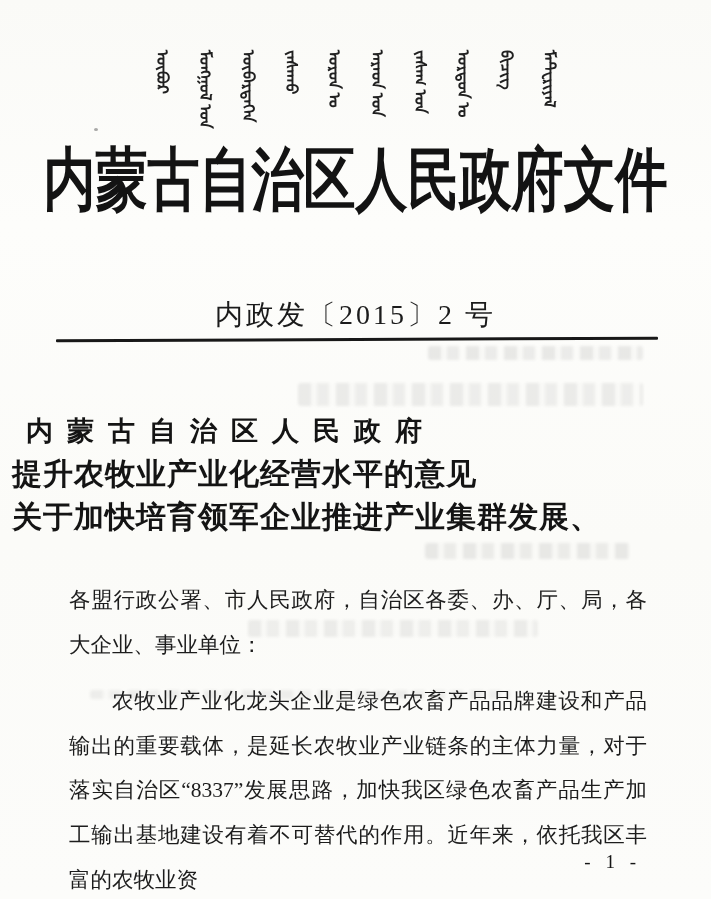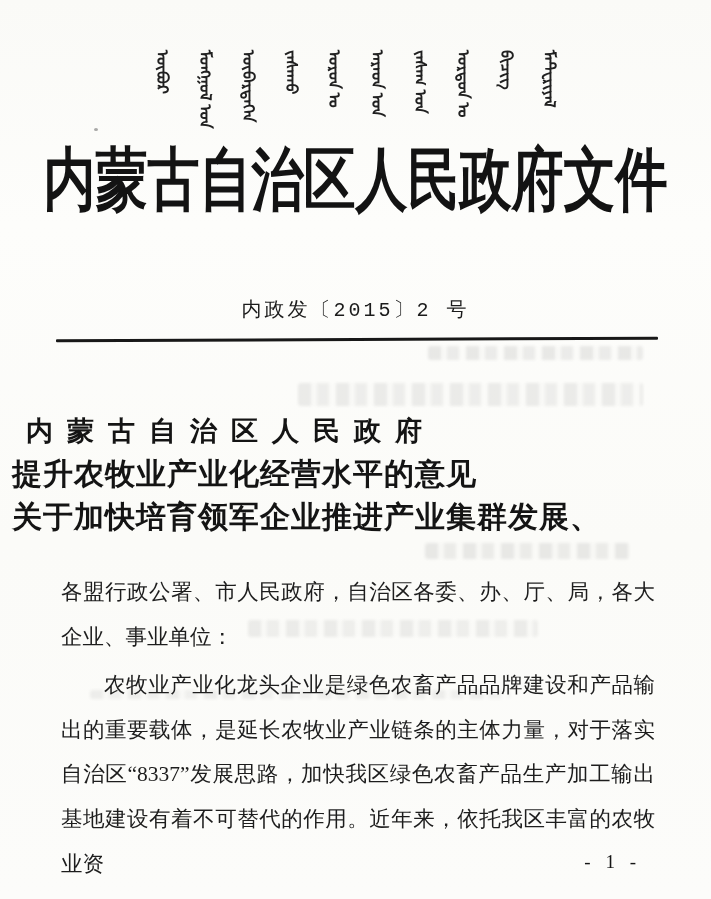--- a/index.html
+++ b/index.html
@@ -59,24 +59,23 @@
     white-space: nowrap;
   }
 
   
   .doc-number {
     position: absolute;
     top: 296px;
     left: 0;
     width: 100%;
     text-align: center;
-    font-size: 20px;
+    font-size: 28px;
     letter-spacing: 3px;
     color: #1b1b1b;
-    font-family: Liberation Mono, monospace;
   }
 
   
   .rule {
     position: absolute;
     top: 338px;
     left: 56px;
     width: 602px;
     height: 3px;
     background: #181818;
@@ -111,21 +110,21 @@
   .body-block {
     position: absolute;
     top: 566px;
     left: 57px;
     width: 602px;
     font-size: 21.5px;
     line-height: 44.6px;
     text-align: justify;
     color: #1d1d1d;
   }
-  .body-block p { margin: 4px; }
+  .body-block p { margin: 12px; }
   .body-block p.para { text-indent: 2em; }
 
   
   .page-number {
     position: absolute;
     top: 851px;
     right: 70px;
     font-size: 19px;
     letter-spacing: 5px;
     color: #161616;

